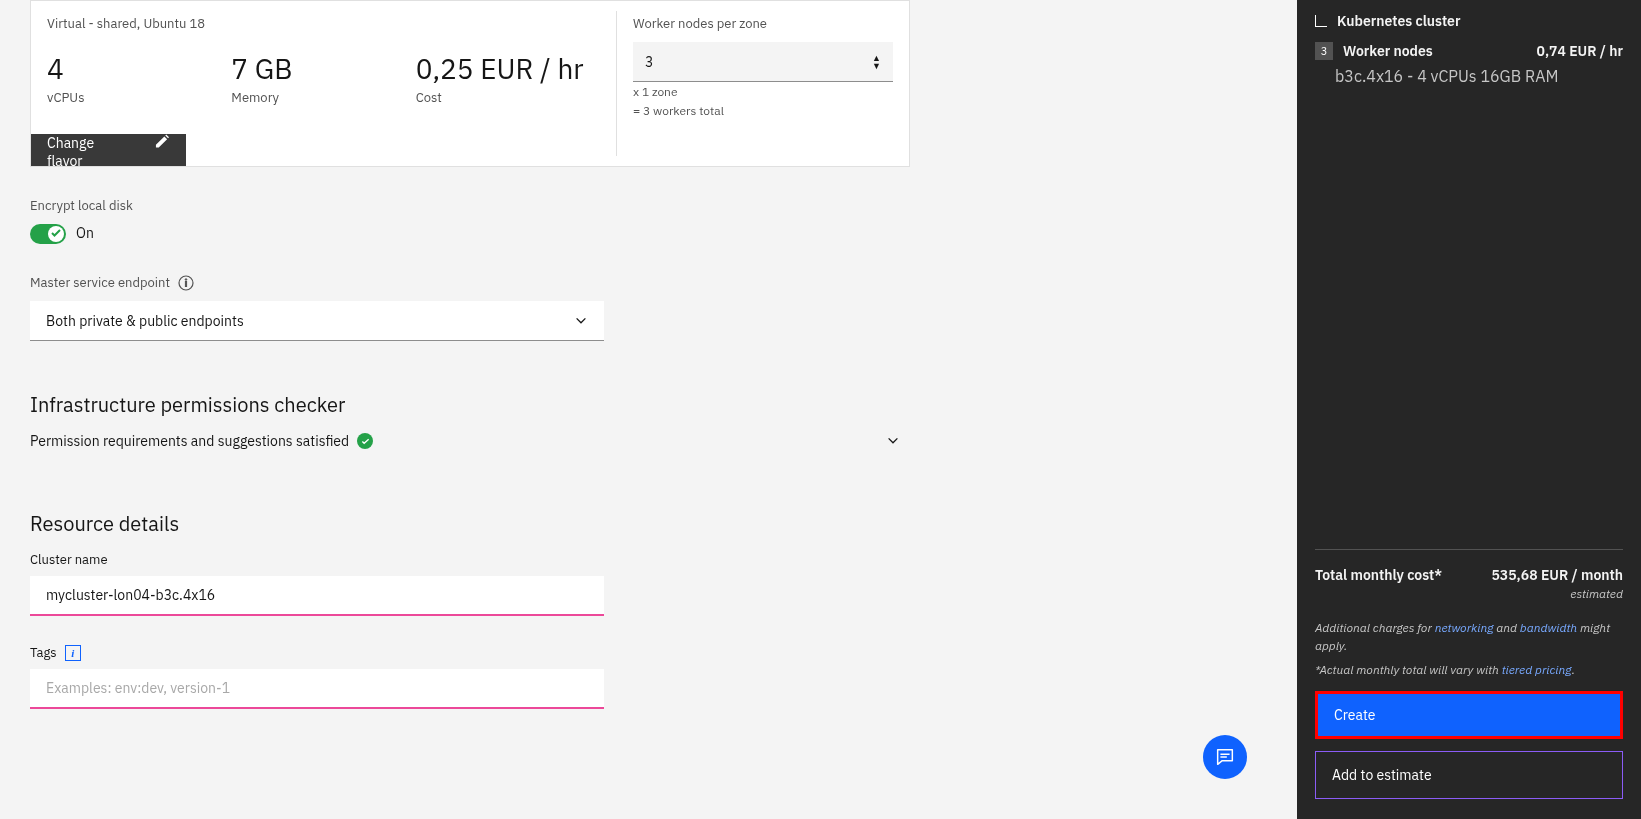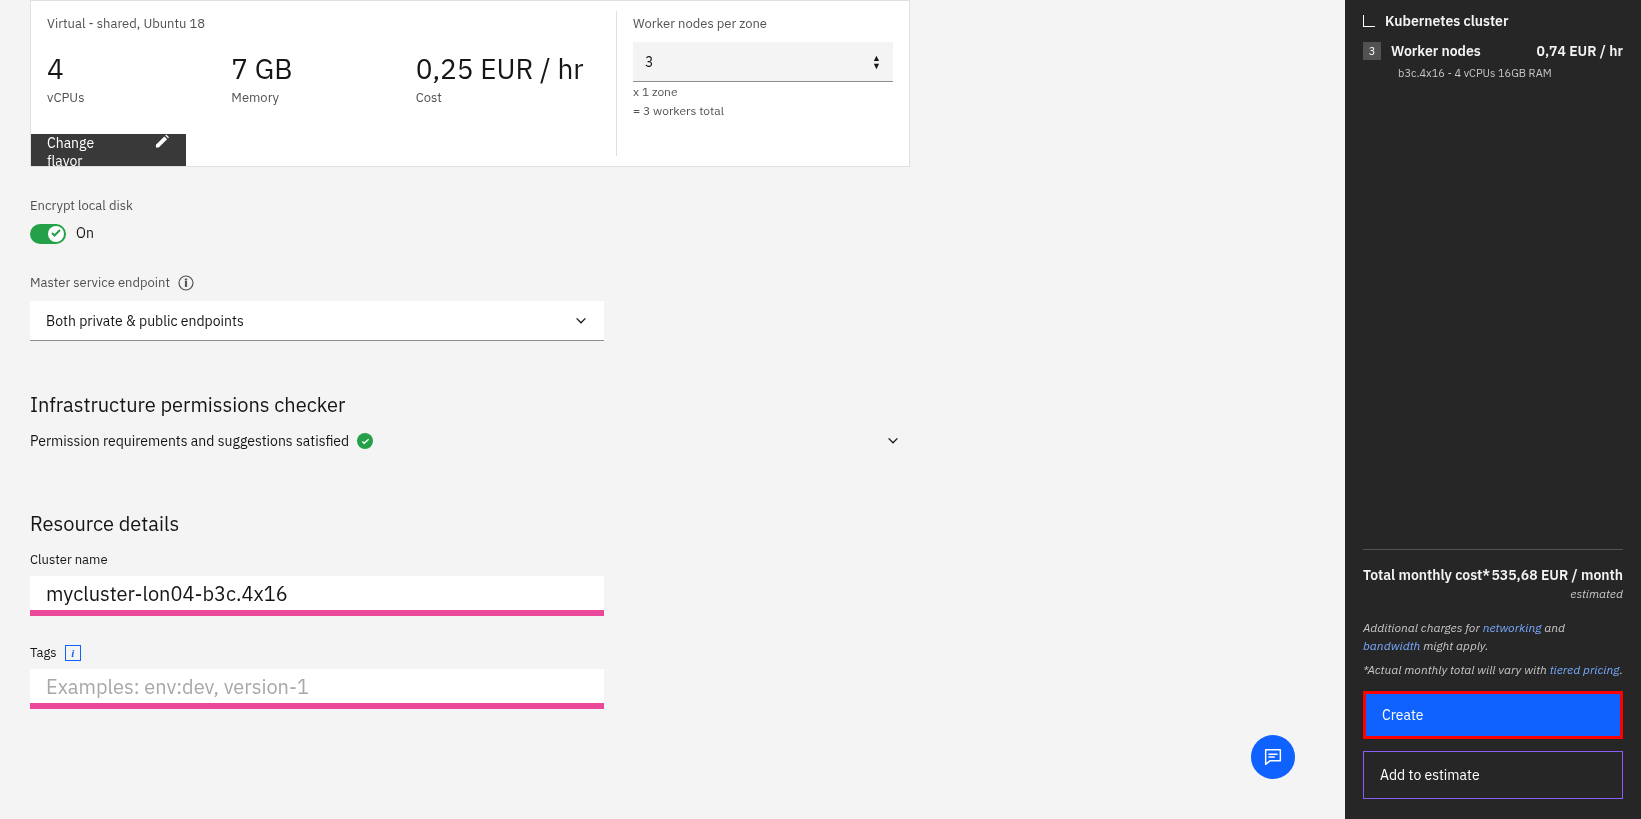--- a/index.html
+++ b/index.html
@@ -13,21 +13,21 @@
       color: #161616;
       font-size: 14px;
     }
     .main {
       flex: 1;
       padding: 0 0 0 30px;
       overflow-y: auto;
       position: relative;
     }
     .sidebar {
-      width: 296px;
+      width: 344px;
       background: #262626;
       color: #f4f4f4;
       display: flex;
       flex-direction: column;
     }
     
     .flavor-row {
       display: flex;
       gap: 0;
       border: 1px solid #e0e0e0;
@@ -144,25 +144,25 @@
       width: 16px; height: 16px; border-radius: 50%; background: #24a148;
       display: inline-flex; align-items: center; justify-content: center;
     }
     .ok-badge svg { width: 9px; height: 9px; fill: #fff; }
     
     .resource-block { margin-top: 50px; }
     .field-lbl2 { font-size: 13px; color: #161616; margin-bottom: 8px; display: block; }
     .text-input {
       background: #fff;
       border: none;
-      border-bottom: 6px solid #ec4899;
+      border-bottom: 2px solid #ec4899;
       height: 40px;
       width: 574px;
       padding: 0 16px;
-      font-size: 20px;
+      font-size: 14px;
       color: #161616;
       outline: none;
       font-family: inherit;
     }
     .text-input::placeholder { color: #a8a8a8; }
     .tags-lbl-row { display: flex; align-items: center; gap: 8px; margin-bottom: 8px; margin-top: 28px; }
     .info-boxed {
       width: 16px; height: 16px; border: 1.5px solid #0f62fe;
       display: inline-flex; align-items: center; justify-content: center; font-size: 11px;
       font-weight: 600; color: #0f62fe; font-family: serif; font-style: italic;
@@ -185,21 +185,21 @@
     .caret-icon { width: 12px; height: 12px; border-left: 1.5px solid #fff; border-bottom: 1.5px solid #fff; display: inline-block; }
     .sb-line {
       display: flex; align-items: center; justify-content: space-between; gap: 8px;
       font-size: 14px; font-weight: 600;
     }
     .sb-line-left { display: flex; align-items: center; gap: 10px; }
     .count-badge {
       min-width: 18px; height: 18px; background: #525252; color: #fff; font-size: 11px;
       display: inline-flex; align-items: center; justify-content: center; font-weight: 400;
     }
-    .sb-sub { font-size: 11px; color: #c6c6c6; margin-left: 35px; margin-top: 6px; }
+    .sb-sub { font-size: 16px; color: #c6c6c6; margin-left: 20px; margin-top: 6px; }
     .sb-bottom { padding: 0 18px 20px 18px; }
     .sb-divider { border-top: 1px solid #525252; margin-bottom: 16px; }
     .total-row { display: flex; justify-content: space-between; align-items: flex-start; font-size: 14px; font-weight: 600; margin-bottom: 2px; }
     .total-right { text-align: right; }
     .estimated { font-size: 12px; font-style: italic; color: #c6c6c6; font-weight: 400; text-align: right; margin-bottom: 18px; }
     .sb-note {
       font-size: 12px; font-style: italic; color: #c6c6c6; line-height: 1.5; margin-bottom: 6px;
     }
     .sb-note a { color: #78a9ff; text-decoration: none; }
     .create-btn {

